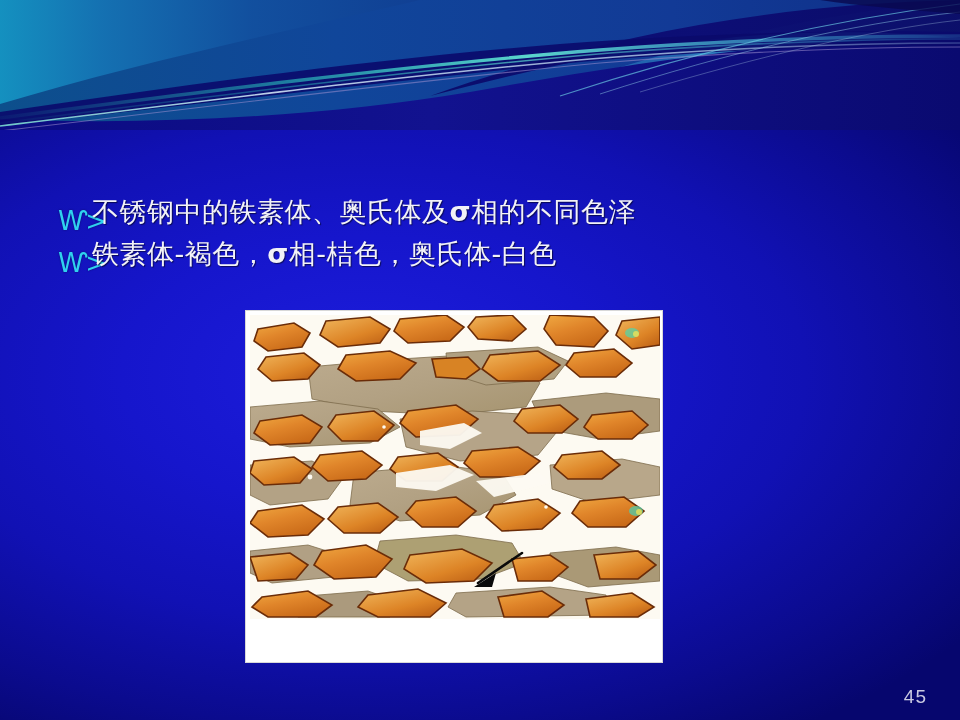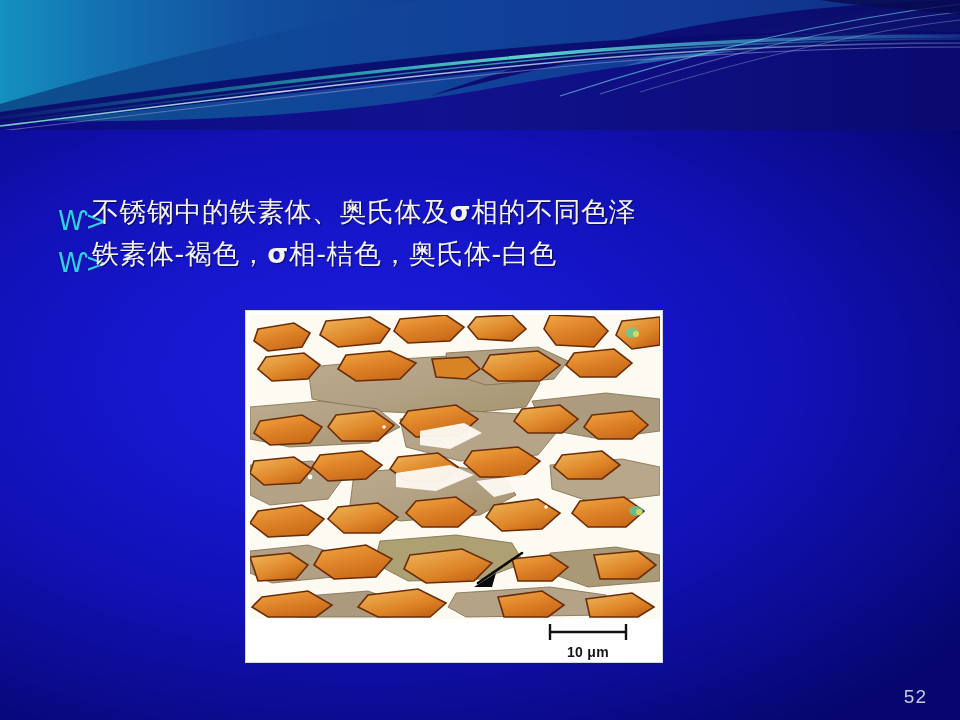--- a/index.html
+++ b/index.html
@@ -290,26 +290,18 @@
           <path d="M226,166 L290,158 L300,168 L244,182 Z"></path>
         </g>
 
         <g>
           <line x1="272" y1="238" x2="228" y2="268" stroke="#0a0a0a" stroke-width="2.6" stroke-linecap="round"></line>
           <polygon points="224,272 246,258 242,272" fill="#0a0a0a"></polygon>
         </g>
       </svg>
     </div>
 
-    <div id="scalebar">
-      <svg viewBox="0 0 120 30">
-        <line x1="22" y1="16" x2="98" y2="16" stroke="#111111" stroke-width="2.4"></line>
-        <line x1="22" y1="8" x2="22" y2="24" stroke="#111111" stroke-width="2.4"></line>
-        <line x1="98" y1="8" x2="98" y2="24" stroke="#111111" stroke-width="2.4"></line>
-      </svg>
-      <div id="scale-label">10 μm</div>
-    </div>
 
   </div>
 
-  <div id="page-number">52</div>
+  <div id="page-number">45</div>
 
 </div>
 
 </body></html>

